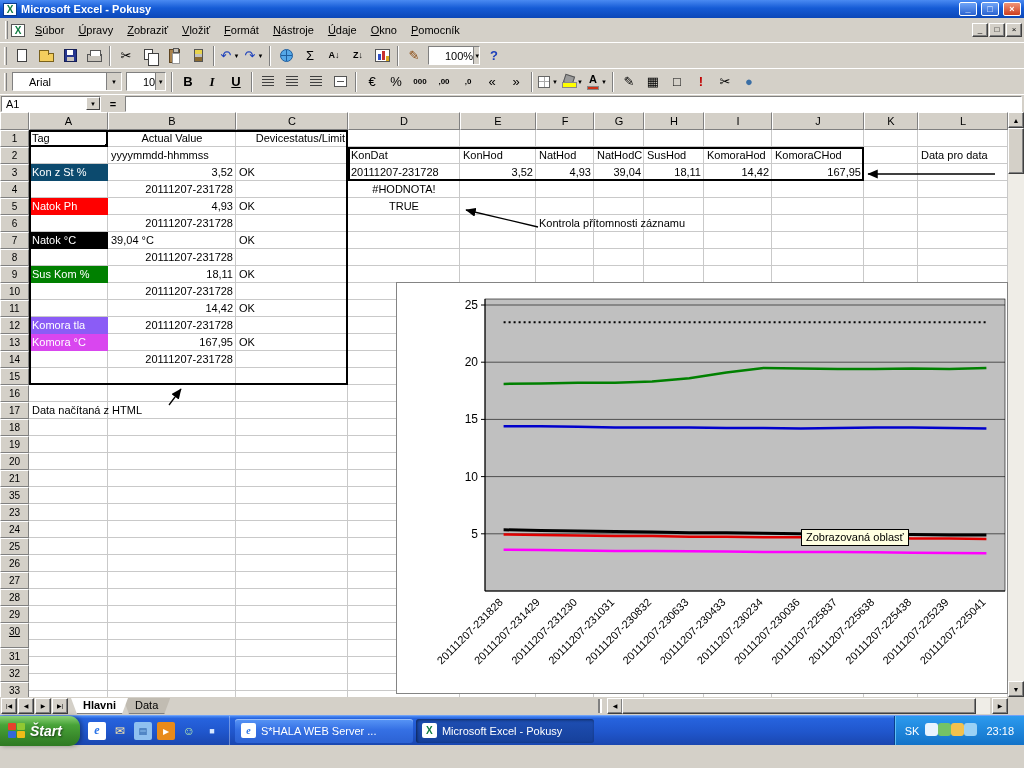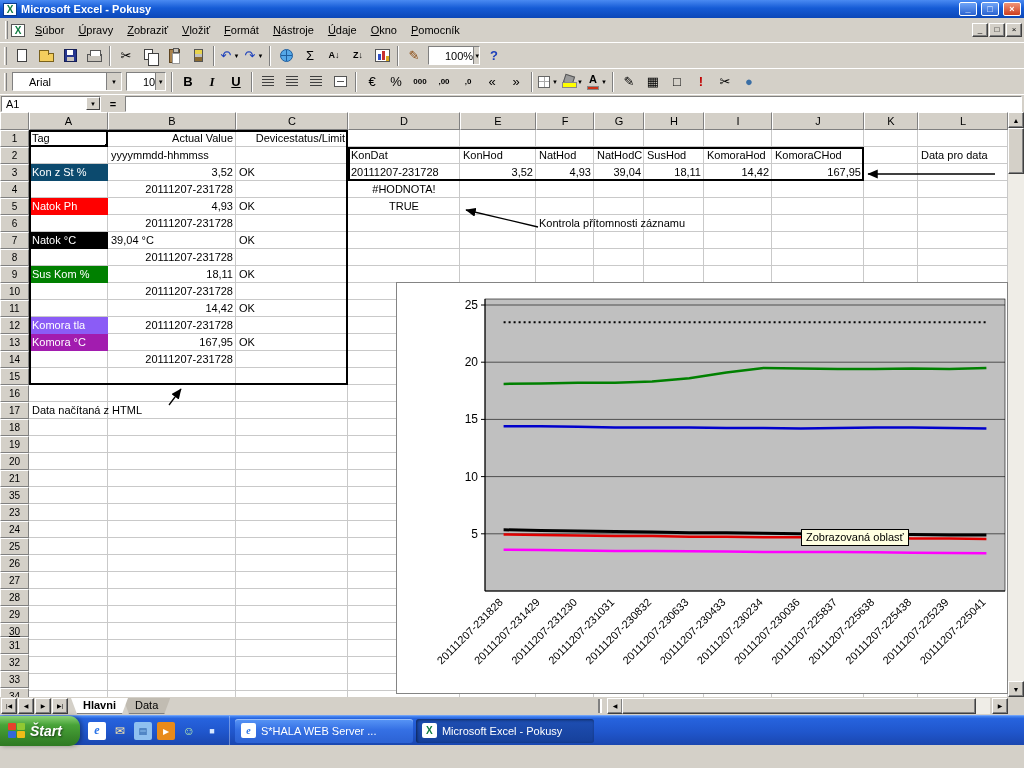--- a/index.html
+++ b/index.html
@@ -407,21 +407,21 @@
         <span class="rhd" style="height: 17px;">20</span>
         <span class="rhd" style="height: 17px;">21</span>
         <span class="rhd" style="height: 17px;">35</span>
         <span class="rhd" style="height: 17px;">23</span>
         <span class="rhd" style="height: 17px;">24</span>
         <span class="rhd" style="height: 17px;">25</span>
         <span class="rhd" style="height: 17px;">26</span>
         <span class="rhd" style="height: 17px;">27</span>
         <span class="rhd" style="height: 17px;">28</span>
         <span class="rhd" style="height: 17px;">29</span>
-        <span class="rhd" style="height: 14px; text-decoration: underline;">30</span>
+        <span class="rhd" style="height: 25px; text-decoration: underline;">30</span>
         <span class="rhd" style="height: 17px;">31</span>
         <span class="rhd" style="height: 17px;">32</span>
         <span class="rhd" style="height: 17px;">33</span>
         <span class="rhd" style="height: 17px;">34</span>
       </div>
     <div class="gridbody" id="gridbody">
         <i class="gl v" style="left: 78px;"></i>
         <i class="gl v" style="left: 206px;"></i>
         <i class="gl v" style="left: 318px;"></i>
         <i class="gl v" style="left: 430px;"></i>
@@ -460,21 +460,21 @@
         <i class="gl h" style="top: 424px;"></i>
         <i class="gl h" style="top: 441px;"></i>
         <i class="gl h" style="top: 458px;"></i>
         <i class="gl h" style="top: 475px;"></i>
         <i class="gl h" style="top: 492px;"></i>
         <i class="gl h" style="top: 509px;"></i>
         <i class="gl h" style="top: 526px;"></i>
         <i class="gl h" style="top: 543px;"></i>
         <i class="gl h" style="top: 560px;"></i>
         <span class="cell" style="left: 0px; top: 0px; height: 17px; min-width: 79px; text-align: left;">Tag</span>
-        <span class="cell" style="left: 79px; top: 0px; height: 17px; min-width: 128px; text-align: right;">Actual Value</span>
+        <span class="cell" style="left: 79px; top: 0px; height: 17px; min-width: 128px; text-align: center;">Actual Value</span>
         <span class="cell" style="left: 207px; top: 0px; height: 17px; min-width: 112px; text-align: right;">Devicestatus/Limit</span>
         <span class="cell" style="left: 79px; top: 17px; height: 17px; min-width: 128px; text-align: left;">yyyymmdd-hhmmss</span>
         <span class="cell" style="left: 319px; top: 17px; height: 17px; min-width: 112px; text-align: left;">KonDat</span>
         <span class="cell" style="left: 431px; top: 17px; height: 17px; min-width: 76px; text-align: left;">KonHod</span>
         <span class="cell" style="left: 507px; top: 17px; height: 17px; min-width: 58px; text-align: left;">NatHod</span>
         <span class="cell" style="left: 565px; top: 17px; height: 17px; min-width: 50px; text-align: left;">NatHodC</span>
         <span class="cell" style="left: 615px; top: 17px; height: 17px; min-width: 60px; text-align: left;">SusHod</span>
         <span class="cell" style="left: 675px; top: 17px; height: 17px; min-width: 68px; text-align: left;">KomoraHod</span>
         <span class="cell" style="left: 743px; top: 17px; height: 17px; min-width: 92px; text-align: left;">KomoraCHod</span>
         <span class="cell" style="left: 889px; top: 17px; height: 17px; min-width: 90px; text-align: left;">Data pro data</span>
@@ -501,21 +501,21 @@
         <span class="cell" style="left: 207px; top: 102px; height: 17px; min-width: 112px; text-align: left;">OK</span>
         <span class="cell" style="left: 79px; top: 119px; height: 17px; width: 128px; text-align: right;">20111207-231728</span>
         <span class="cell" style="left: 0px; top: 136px; height: 17px; width: 79px; text-align: left; background: rgb(0, 128, 0); z-index: 3; color: rgb(255, 255, 255);">Sus Kom %</span>
         <span class="cell" style="left: 79px; top: 136px; height: 17px; width: 128px; text-align: right;">18,11</span>
         <span class="cell" style="left: 207px; top: 136px; height: 17px; min-width: 112px; text-align: left;">OK</span>
         <span class="cell" style="left: 79px; top: 153px; height: 17px; width: 128px; text-align: right;">20111207-231728</span>
         <span class="cell" style="left: 0px; top: 170px; height: 17px; width: 79px; text-align: left; background: #8b5cf6; z-index: 3; color: rgb(255, 255, 255); margin-top: 17px;">Komora tla</span>
         <span class="cell" style="left: 79px; top: 170px; height: 17px; width: 128px; text-align: right;">14,42</span>
         <span class="cell" style="left: 207px; top: 170px; height: 17px; min-width: 112px; text-align: left;">OK</span>
         <span class="cell" style="left: 79px; top: 187px; height: 17px; width: 128px; text-align: right;">20111207-231728</span>
-        <span class="cell" style="left: 0px; top: 204px; height: 17px; width: 79px; text-align: left; background: #a21caf; z-index: 3; color: rgb(255, 255, 255);">Komora °C</span>
+        <span class="cell" style="left: 0px; top: 204px; height: 17px; width: 79px; text-align: left; background: #d946ef; z-index: 3; color: rgb(255, 255, 255);">Komora °C</span>
         <span class="cell" style="left: 79px; top: 204px; height: 17px; width: 128px; text-align: right;">167,95</span>
         <span class="cell" style="left: 207px; top: 204px; height: 17px; min-width: 112px; text-align: left;">OK</span>
         <span class="cell" style="left: 79px; top: 221px; height: 17px; width: 128px; text-align: right;">20111207-231728</span>
         <span class="cell" style="left: 0px; top: 272px; height: 17px; min-width: 79px; text-align: left;">Data načítaná z HTML</span>
         <i class="obox" style="left: 0px; top: 0px; width: 319px; height: 255px;"></i>
         <i class="obox" style="left: 319px; top: 17px; width: 516px; height: 34px;"></i>
         <i class="selcell" style="left: 0px; top: 0px; width: 79px; height: 17px;"></i>
         <div class="chart" style="left: 367px; top: 152px; width: 612px; height: 412px;"><svg width="612" height="412" xmlns="http://www.w3.org/2000/svg" font-family="Liberation Sans, sans-serif">
             <rect x="88" y="16" width="520" height="292" fill="#C0C0C0" stroke="#000" stroke-width="0.6"></rect>
             <line x1="88" y1="250.8" x2="608" y2="250.8" stroke="#000" stroke-width="0.6"></line>
@@ -614,15 +614,20 @@
     <div class="tasks" id="tasks">
         <div class="task">
           <span class="ticn ie">e</span>
           <span class="tlabel">S*HALA WEB Server ...</span>
         </div>
         <div class="task active">
           <span class="ticn excel">X</span>
           <span class="tlabel">Microsoft Excel - Pokusy</span>
         </div>
       </div>
+    <div class="tray">
+      <span>SK</span>
+      <span id="trayicons"><span class="tricon" style="background: rgb(232, 244, 255);"></span><span class="tricon" style="background: rgb(116, 195, 101);"></span><span class="tricon" style="background: rgb(242, 193, 78);"></span><span class="tricon" style="background: rgb(154, 209, 245);"></span></span>
+      <span class="clock">23:18</span>
+    </div>
   </div>
 
 </div>
 
 </body></html>

